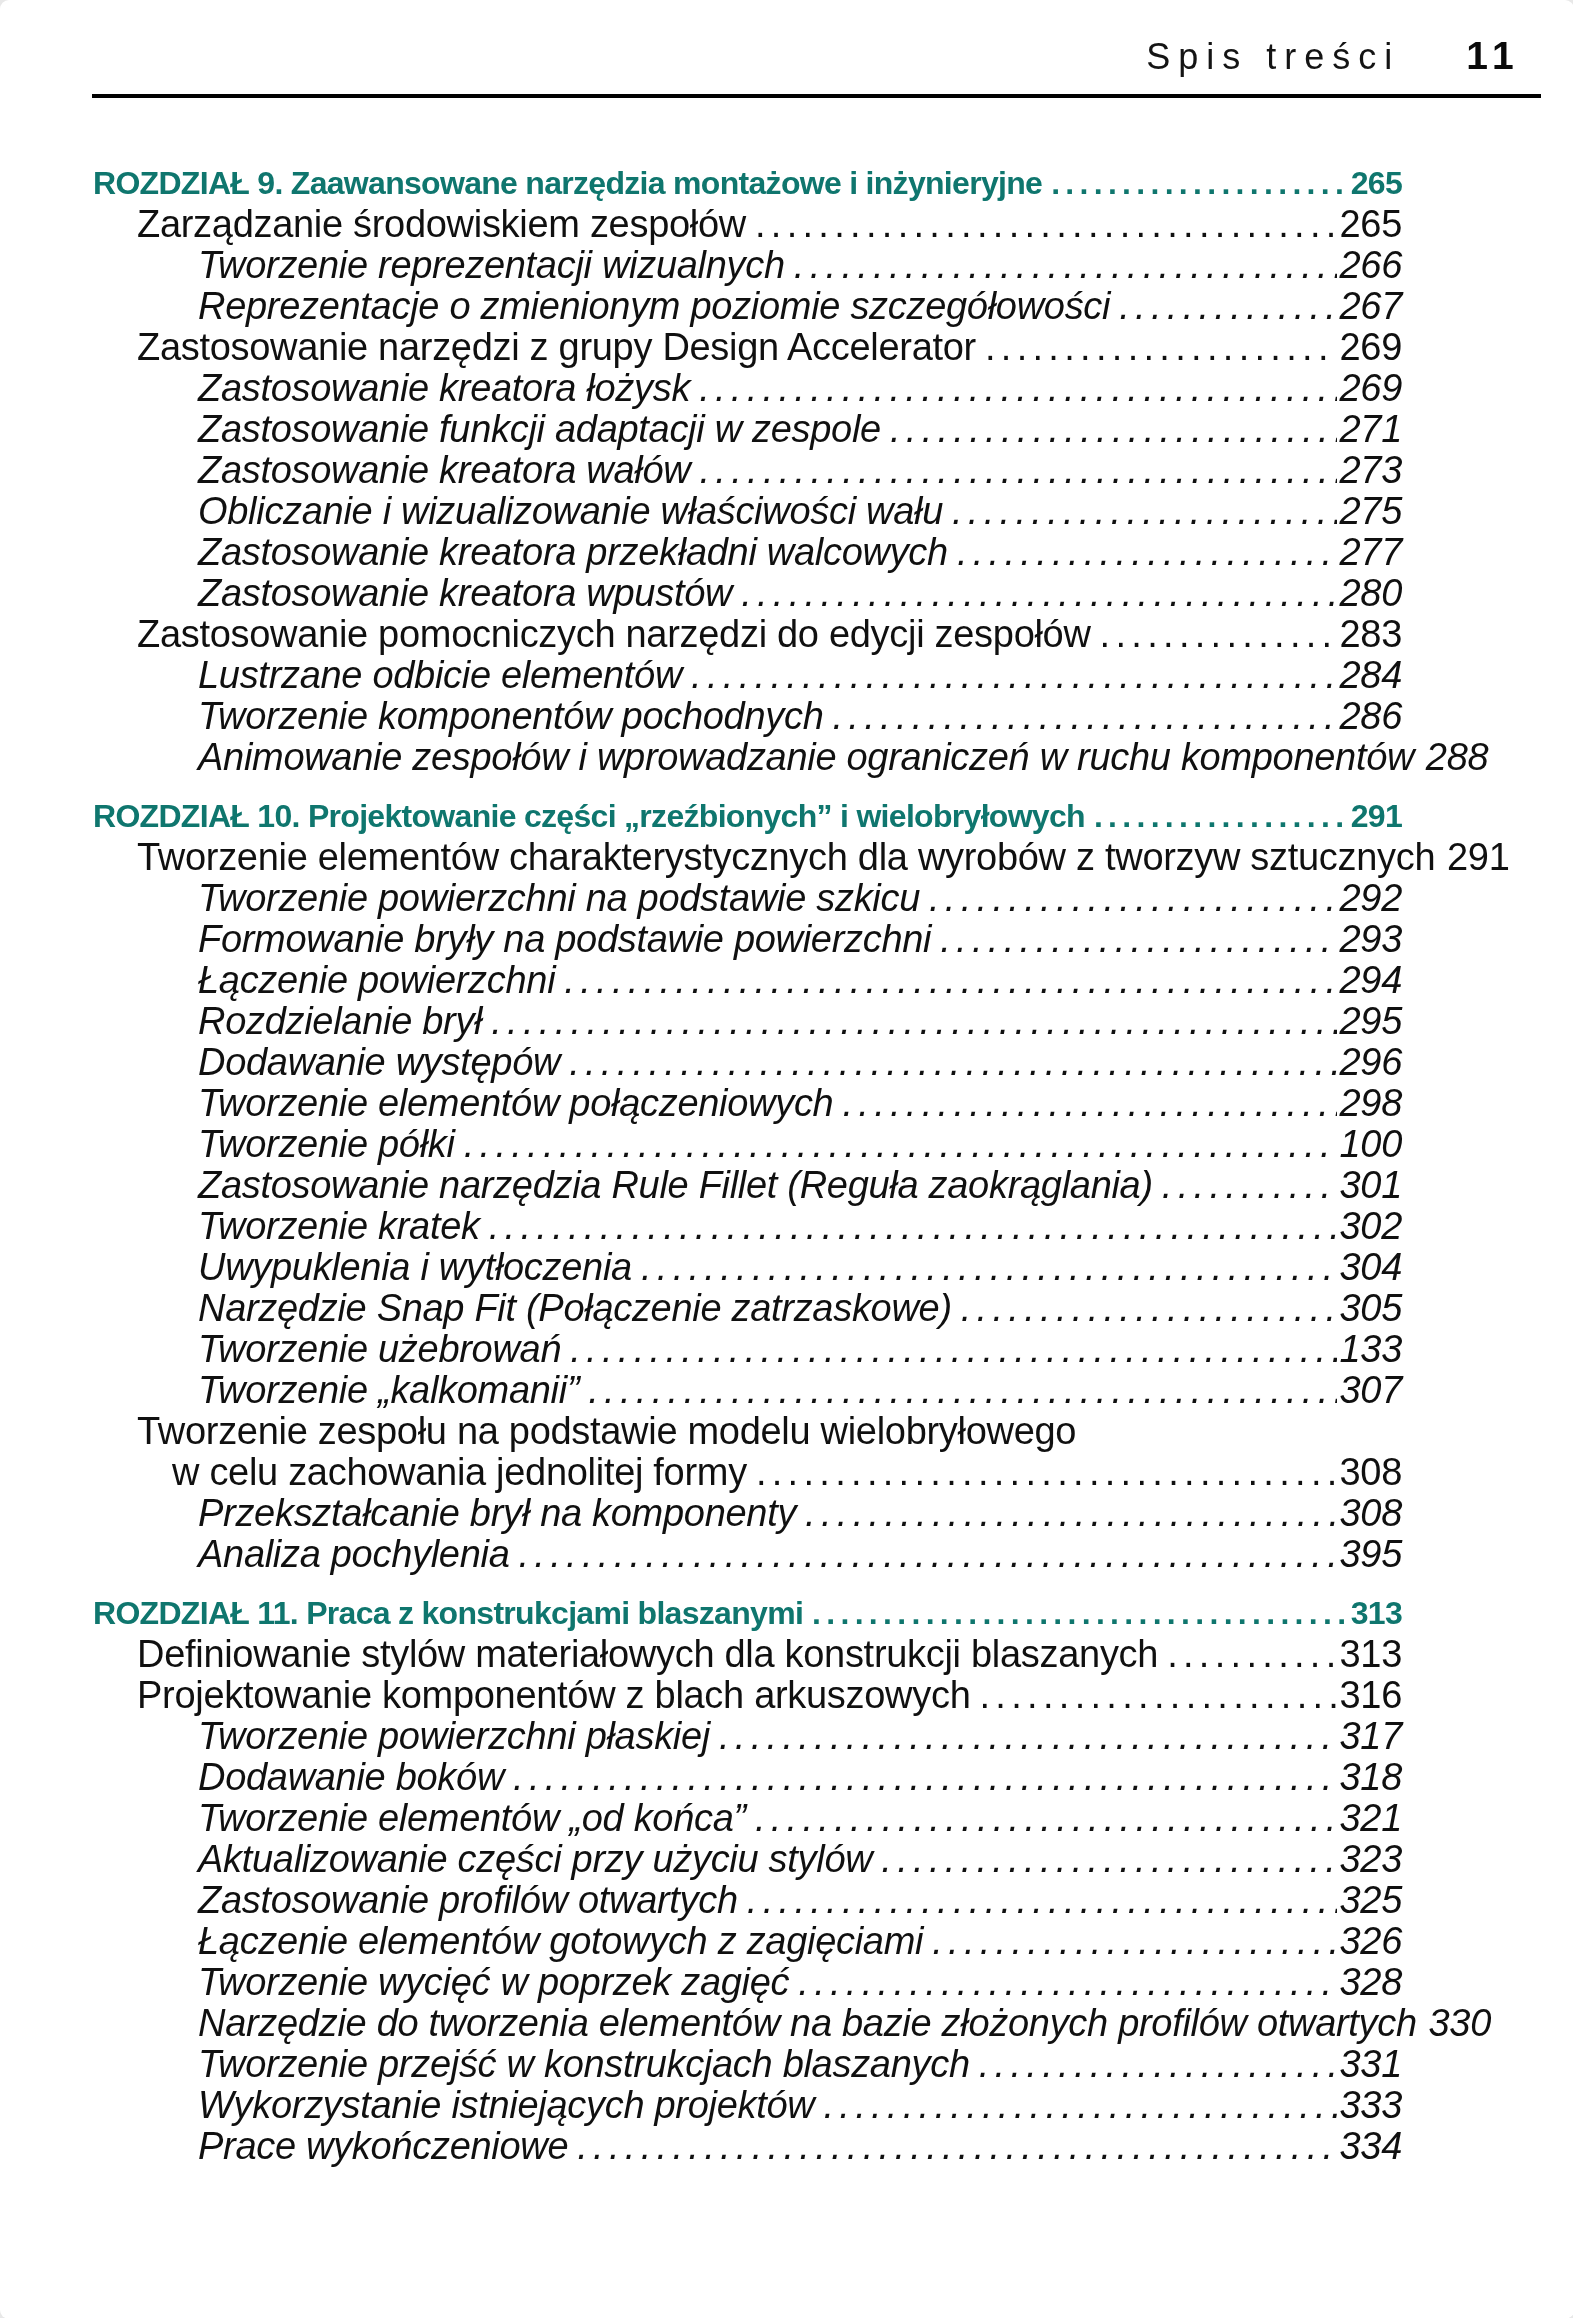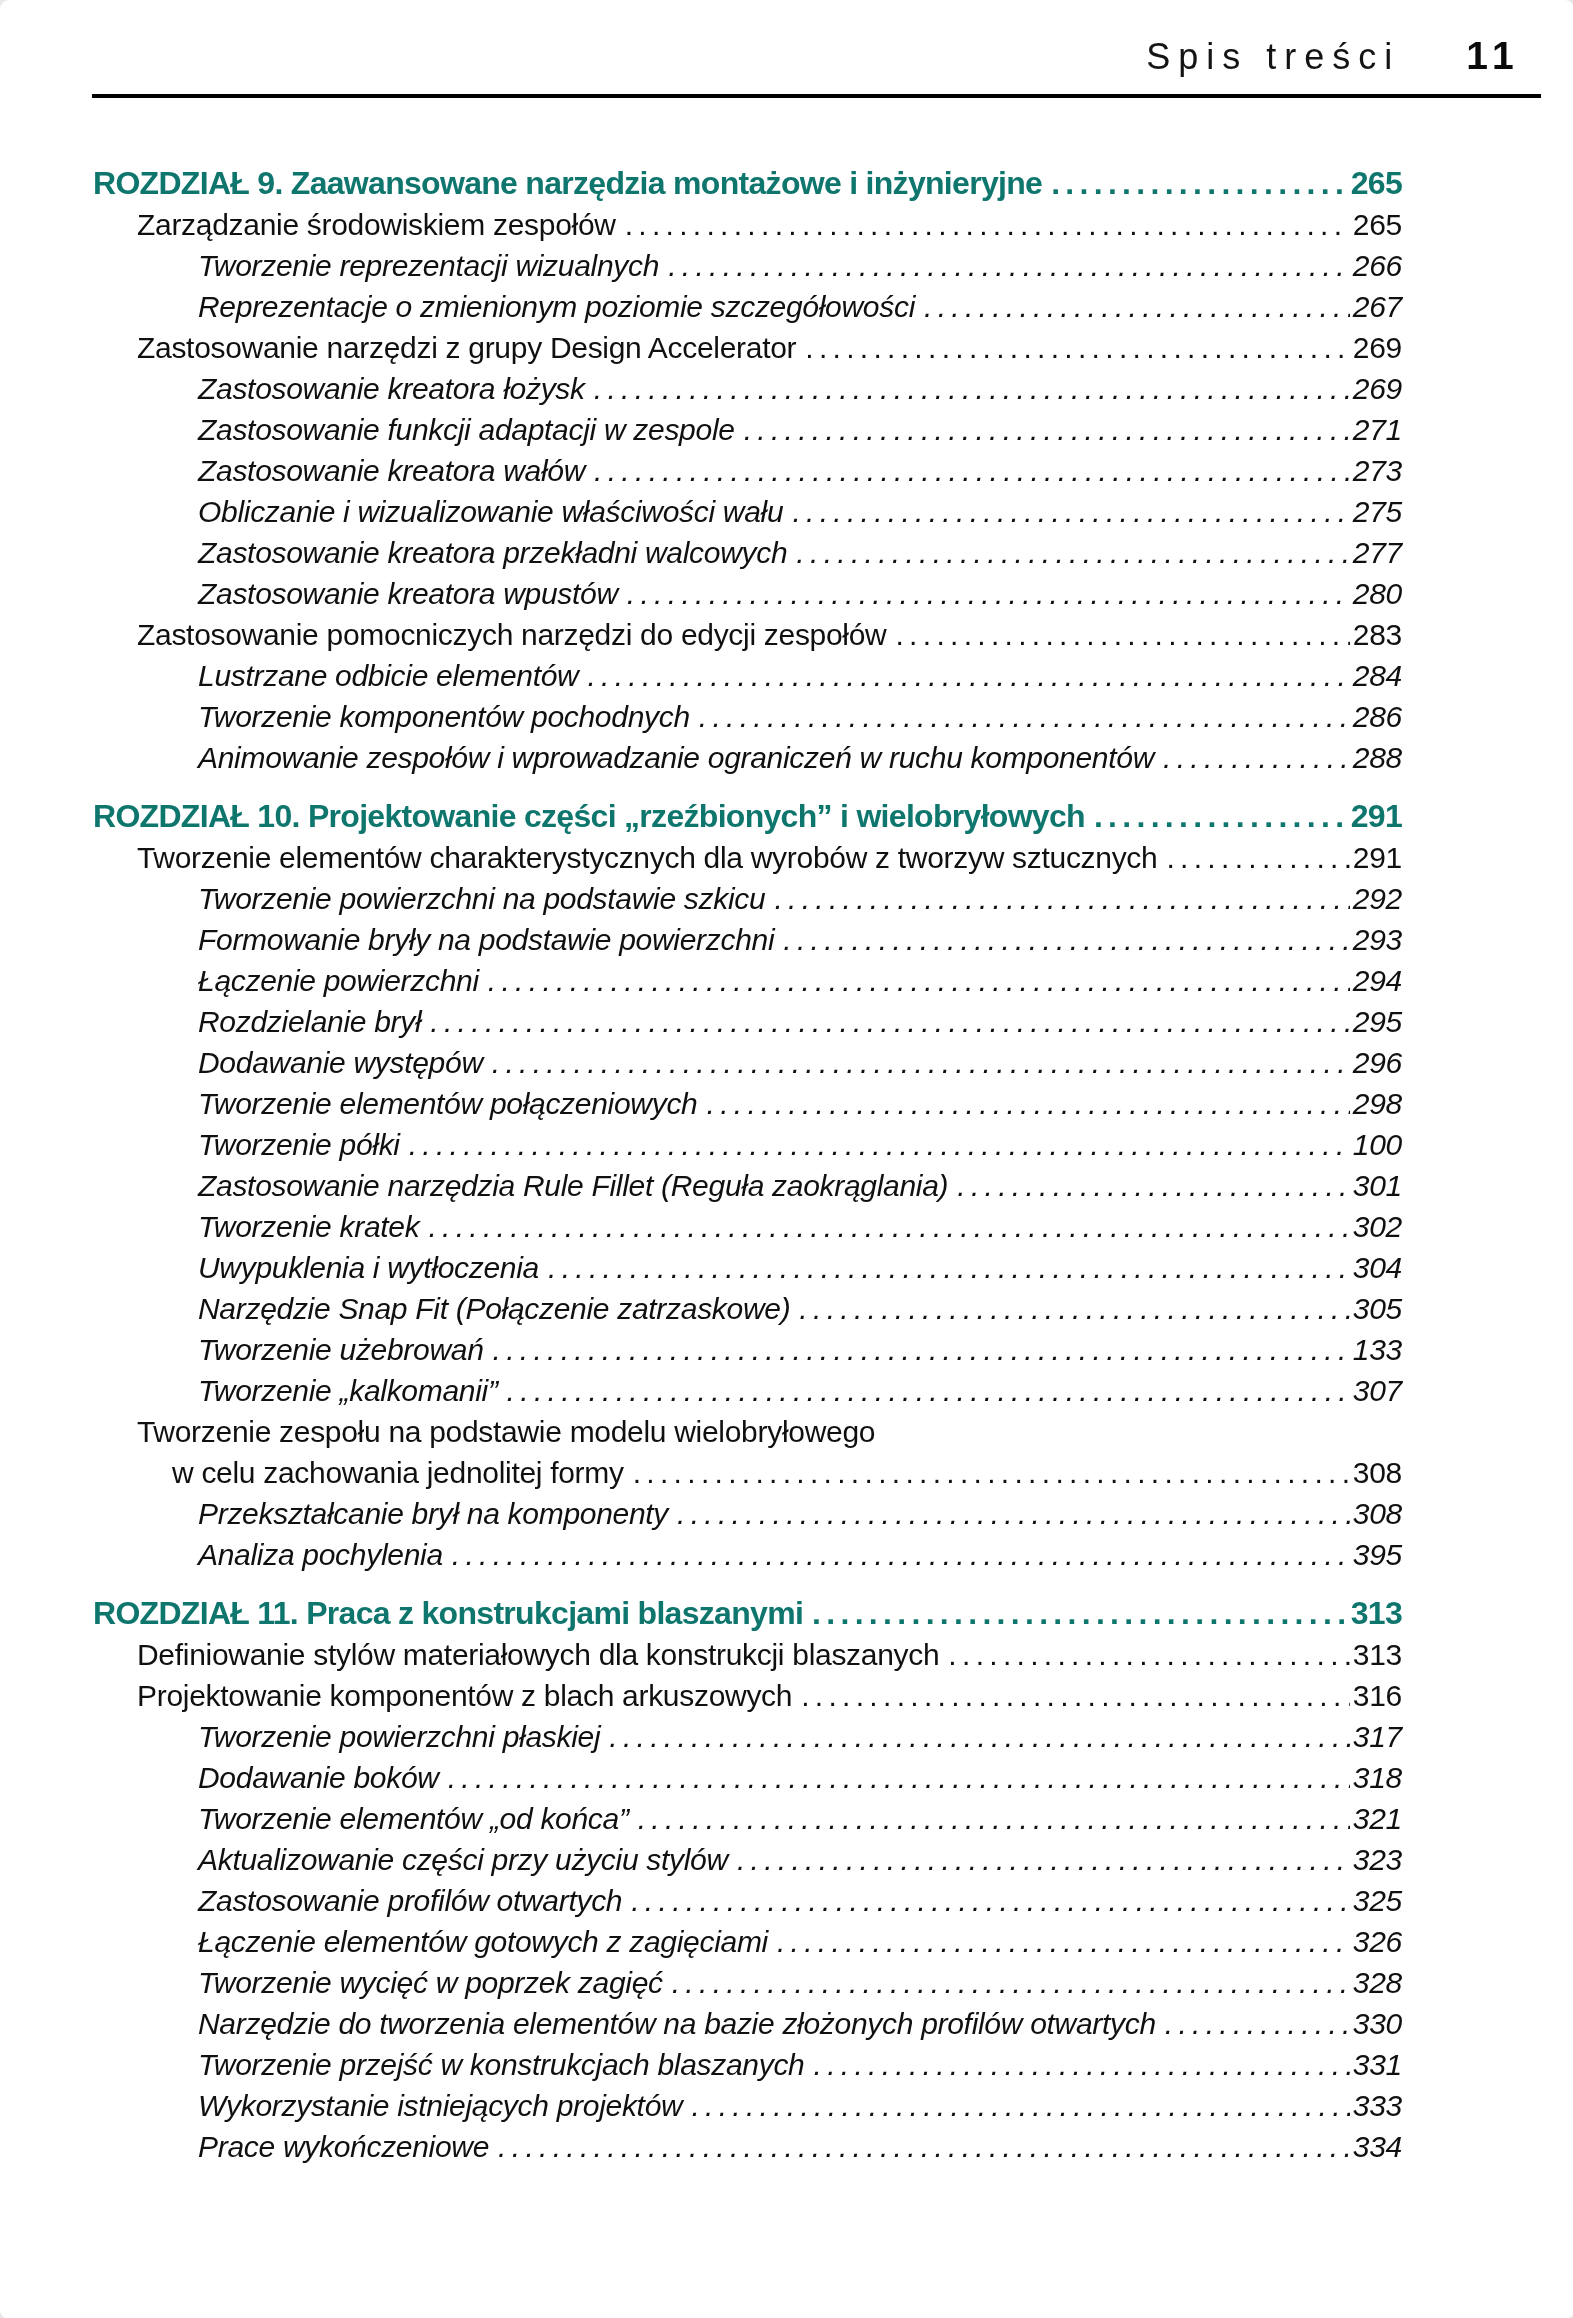--- a/index.html
+++ b/index.html
@@ -44,21 +44,21 @@
     position:absolute;
     top:163px;left:93px;
     width:1309px;
   }
   .chapter{margin:0;}
   .chapter + .chapter{margin-top:18px;}
   .row{
     display:flex;
     align-items:baseline;
     line-height:41px;
-    font-size:30px;
+    font-size:38px;
     letter-spacing:-0.3px;
     white-space:nowrap;
   }
   .row .label{flex:0 0 auto;}
   .row .leader{
     flex:1 1 auto;
     overflow:hidden;
     margin-left:9px;
     margin-right:2.7px;
     letter-spacing:5.3px;

